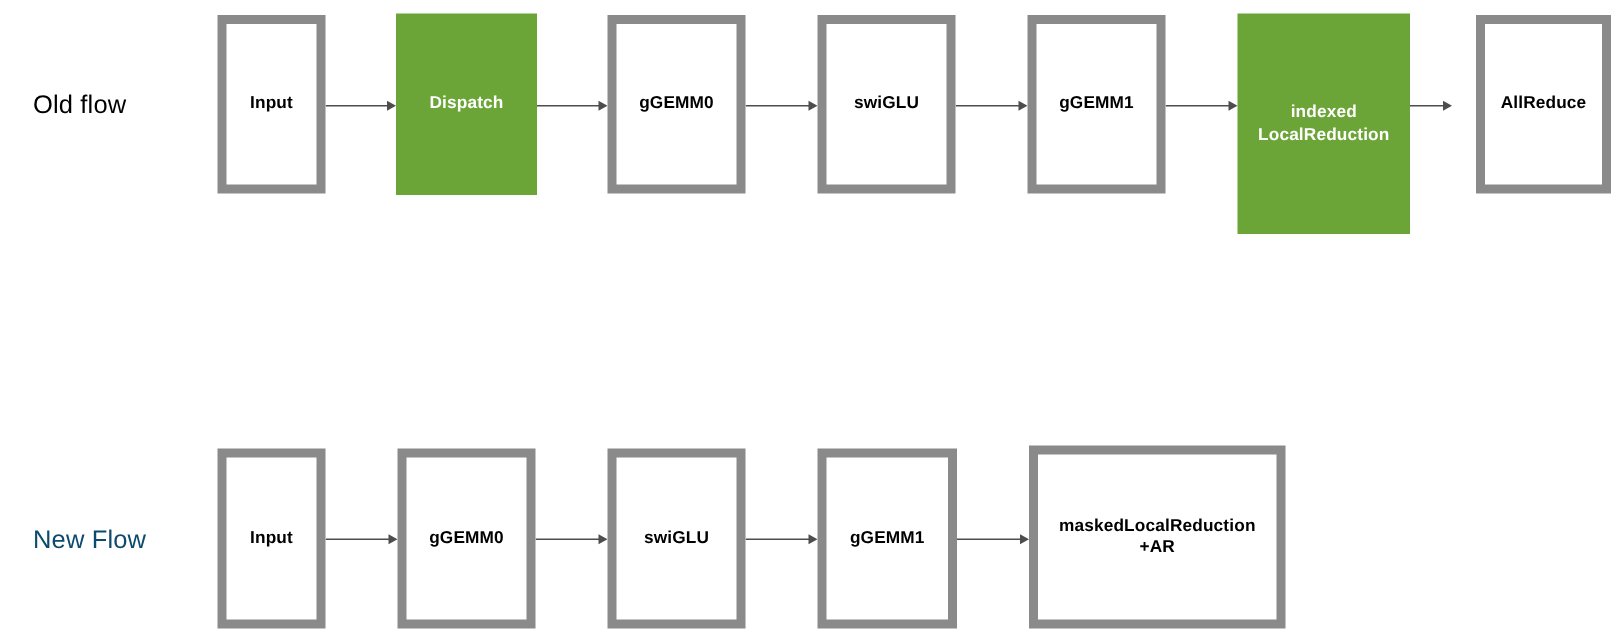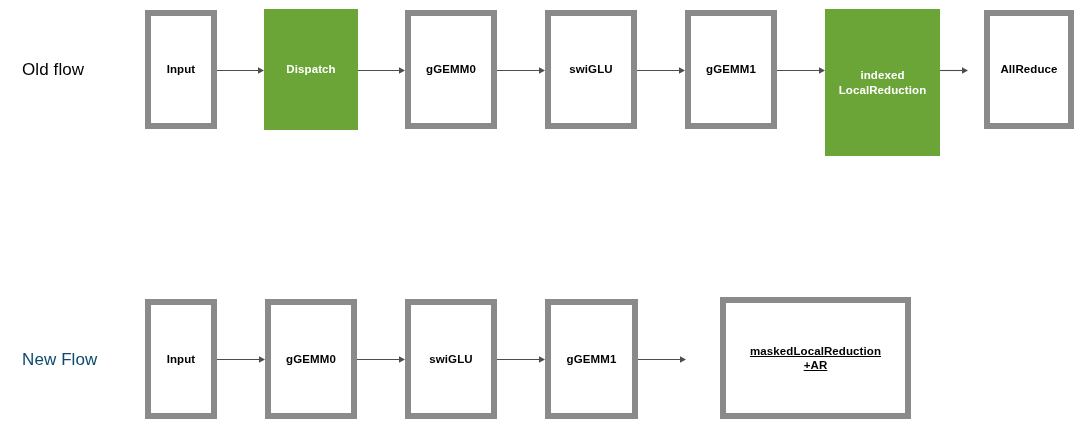--- a/index.html
+++ b/index.html
@@ -156,17 +156,17 @@
     </div>
     <div class="node plain" style="left: 265px; top: 299px; width: 92px; height: 120px; border-color: rgb(138, 138, 138); color: rgb(0, 0, 0);">
       <span class="node-label">gGEMM0</span>
     </div>
     <div class="node plain" style="left: 405px; top: 299px; width: 92px; height: 120px; border-color: rgb(138, 138, 138); color: rgb(0, 0, 0);">
       <span class="node-label">swiGLU</span>
     </div>
     <div class="node plain" style="left: 545px; top: 299px; width: 93px; height: 120px; border-color: rgb(138, 138, 138); color: rgb(0, 0, 0);">
       <span class="node-label">gGEMM1</span>
     </div>
-    <div class="node plain" style="left: 720px; top: 297px; width: 191px; height: 122px; border-color: rgb(138, 138, 138); color: rgb(0, 0, 0); text-decoration: underline;">
+    <div class="node plain" style="left: 686px; top: 297px; width: 171px; height: 122px; border-color: rgb(138, 138, 138); color: rgb(0, 0, 0);">
       <span class="node-label">maskedLocalReduction
 +AR</span>
     </div>
   </div>
 
 </body></html>

